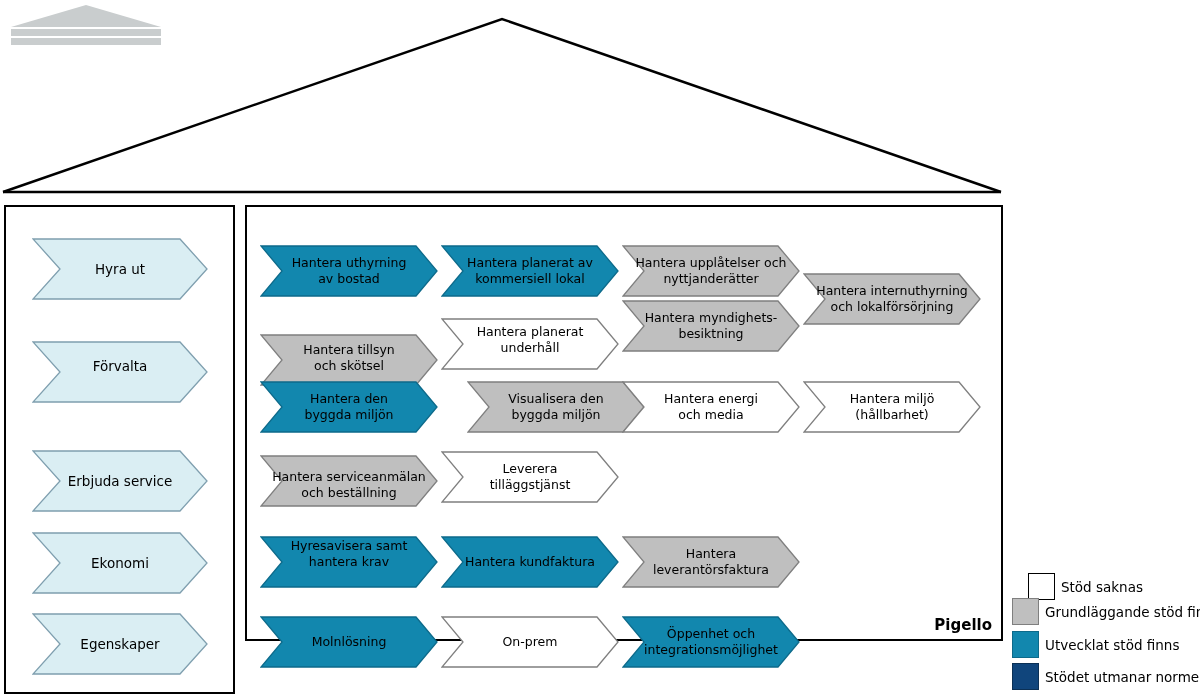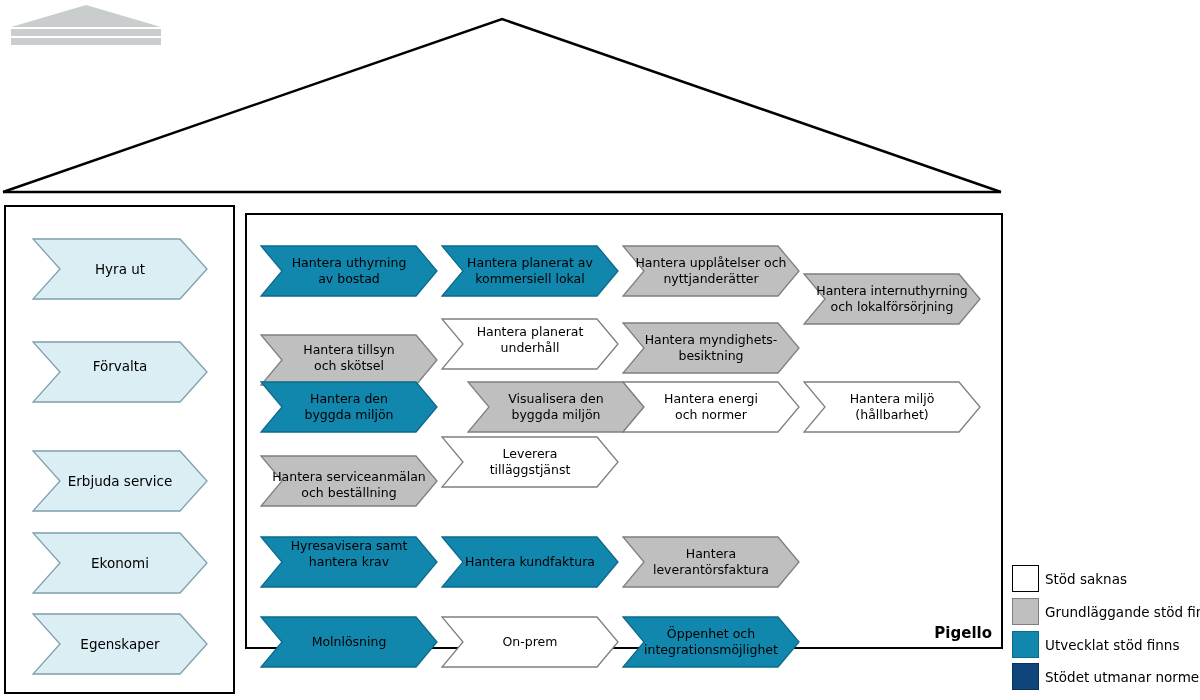--- a/index.html
+++ b/index.html
@@ -12,21 +12,21 @@
   .logo{position:absolute;left:8px;top:5px;width:156px;}
   .logo-roof{width:150px;height:22px;background:#c9cdce;margin:0 auto;
     clip-path:polygon(50% 0%,100% 100%,0% 100%);}
   .logo-bar{width:150px;height:7px;background:#c9cdce;margin:2px auto 0;}
   .logo-text{color:#2b3092;font-weight:bold;font-size:36px;line-height:38px;
     letter-spacing:3px;text-align:center;margin-top:-2px;}
   
   .roof-svg{position:absolute;left:0;top:0;pointer-events:none;}
   .panel{position:absolute;border:2px solid #000;background:#fff;box-sizing:border-box;}
   #category-panel{left:4px;top:205px;width:231px;height:489px;}
-  #capability-panel{left:245px;top:213px;width:758px;height:436px;}
+  #capability-panel{left:245px;top:205px;width:758px;height:436px;}
   
   .chev{position:absolute;}
   .chev svg{position:absolute;left:0;top:0;}
   .chev-label{position:absolute;inset:0;display:flex;align-items:center;justify-content:center;
     text-align:center;white-space:pre-line;font-size:12.5px;line-height:1.25;}
   .sidebar-chev .chev-label{font-size:13.5px;}
   
   #legend{position:absolute;left:1012px;top:565px;width:188px;}
   .legend-item{position:absolute;left:0;display:flex;align-items:center;}
   .legend-swatch{width:27px;height:27px;box-sizing:border-box;flex:0 0 auto;}
@@ -121,21 +121,21 @@
       <div class="chev-label">Hantera tillsyn
 och skötsel</div>
     </div>
     <div class="chev" style="left: 441px; top: 318px; width: 178px; height: 44px;">
       <svg width="178" height="52">
         <polygon points="1,1 156,1 177,26 156,51 1,51 22,26" fill="#ffffff" stroke="#7f7f7f" stroke-width="1.3"></polygon>
       </svg>
       <div class="chev-label">Hantera planerat
 underhåll</div>
     </div>
-    <div class="chev" style="left: 622px; top: 322px; width: 178px; height: 52px;">
+    <div class="chev" style="left: 622px; top: 300px; width: 178px; height: 52px;">
       <svg width="178" height="52">
         <polygon points="1,1 156,1 177,26 156,51 1,51 22,26" fill="#bfbfbf" stroke="#7f7f7f" stroke-width="1.3"></polygon>
       </svg>
       <div class="chev-label">Hantera myndighets-
 besiktning</div>
     </div>
     <div class="chev" style="left: 260px; top: 381px; width: 178px; height: 52px;">
       <svg width="178" height="52">
         <polygon points="1,1 156,1 177,26 156,51 1,51 22,26" fill="#1287ae" stroke="#0d6a8a" stroke-width="1.3"></polygon>
       </svg>
@@ -147,37 +147,37 @@
         <polygon points="1,1 156,1 177,26 156,51 1,51 22,26" fill="#bfbfbf" stroke="#7f7f7f" stroke-width="1.3"></polygon>
       </svg>
       <div class="chev-label">Visualisera den
 byggda miljön</div>
     </div>
     <div class="chev" style="left: 622px; top: 381px; width: 178px; height: 52px;">
       <svg width="178" height="52">
         <polygon points="1,1 156,1 177,26 156,51 1,51 22,26" fill="#ffffff" stroke="#7f7f7f" stroke-width="1.3"></polygon>
       </svg>
       <div class="chev-label">Hantera energi
-och normer</div>
+och media</div>
     </div>
     <div class="chev" style="left: 803px; top: 381px; width: 178px; height: 52px;">
       <svg width="178" height="52">
         <polygon points="1,1 156,1 177,26 156,51 1,51 22,26" fill="#ffffff" stroke="#7f7f7f" stroke-width="1.3"></polygon>
       </svg>
       <div class="chev-label">Hantera miljö
 (hållbarhet)</div>
     </div>
     <div class="chev" style="left: 260px; top: 455px; width: 178px; height: 60px;">
       <svg width="178" height="52">
         <polygon points="1,1 156,1 177,26 156,51 1,51 22,26" fill="#bfbfbf" stroke="#7f7f7f" stroke-width="1.3"></polygon>
       </svg>
       <div class="chev-label">Hantera serviceanmälan
 och beställning</div>
     </div>
-    <div class="chev" style="left: 441px; top: 436px; width: 178px; height: 52px;">
+    <div class="chev" style="left: 441px; top: 451px; width: 178px; height: 52px;">
       <svg width="178" height="52">
         <polygon points="1,1 156,1 177,26 156,51 1,51 22,26" fill="#ffffff" stroke="#7f7f7f" stroke-width="1.3"></polygon>
       </svg>
       <div class="chev-label">Leverera
 tilläggstjänst</div>
     </div>
     <div class="chev" style="left: 260px; top: 536px; width: 178px; height: 36px;">
       <svg width="178" height="52">
         <polygon points="1,1 156,1 177,26 156,51 1,51 22,26" fill="#1287ae" stroke="#0d6a8a" stroke-width="1.3"></polygon>
       </svg>
@@ -211,21 +211,21 @@
     </div>
     <div class="chev" style="left: 622px; top: 616px; width: 178px; height: 52px;">
       <svg width="178" height="52">
         <polygon points="1,1 156,1 177,26 156,51 1,51 22,26" fill="#1287ae" stroke="#0d6a8a" stroke-width="1.3"></polygon>
       </svg>
       <div class="chev-label">Öppenhet och
 integrationsmöjlighet</div>
     </div>
   </div>
 <div id="legend">
-    <div class="legend-item" style="top: 0px;">
+    <div class="legend-item" style="top: 8px; margin-left: 16px;">
       <div class="legend-swatch" style="background:#ffffff;border:1.5px solid #000000;"></div>
       <span class="legend-label">Stöd saknas</span>
     </div>
     <div class="legend-item" style="top: 33px;">
       <div class="legend-swatch" style="background:#bfbfbf;border:1.5px solid #7f7f7f;"></div>
       <span class="legend-label">Grundläggande stöd finns</span>
     </div>
     <div class="legend-item" style="top: 66px;">
       <div class="legend-swatch" style="background:#1287ae;border:1.5px solid #0d6a8a;"></div>
       <span class="legend-label">Utvecklat stöd finns</span>

